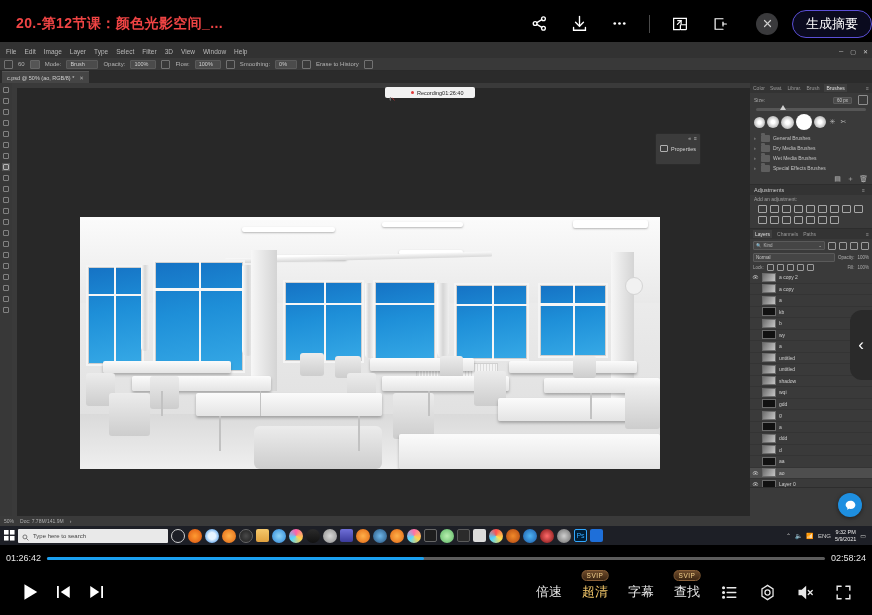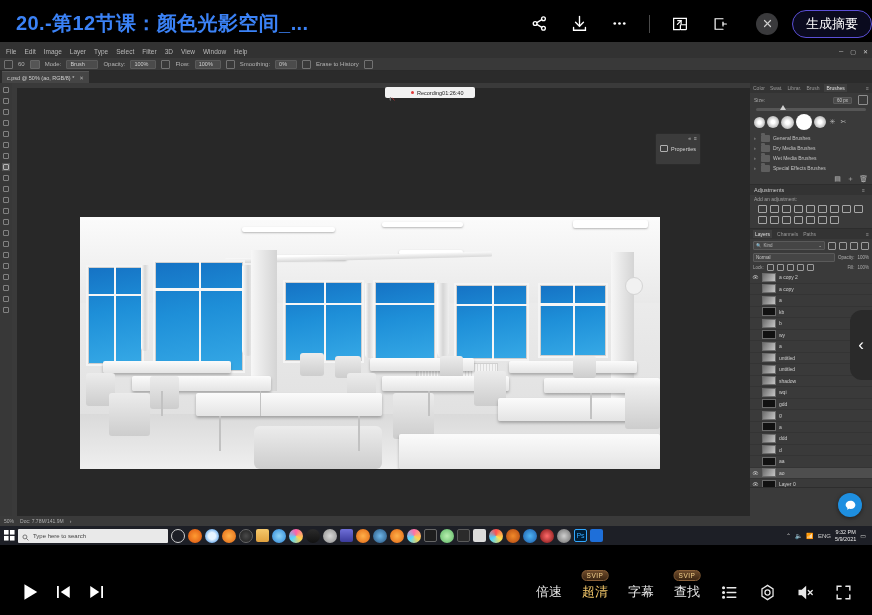--- a/index.html
+++ b/index.html
@@ -10,21 +10,21 @@
     overflow: hidden;
   }
   .app { position: relative; width: 872px; height: 615px; background:#000; }
 
   
   .header {
     position: absolute; left:0; top:0; width:872px; height:47px;
     background:#000; display:flex; align-items:center;
   }
   .vid-title {
-    color:#3b82f6; font-size:20px; font-weight:700; margin-left:16px;
+    color:#ef4444; font-size:14px; font-weight:700; margin-left:16px;
     letter-spacing:0.4px; white-space:nowrap;
   }
   .hdr-tools { margin-left:auto; display:flex; align-items:center; gap:4px; }
   .hicon {
     width:36px; height:36px; display:flex; align-items:center; justify-content:center;
     color:#fff; cursor:pointer;
   }
   .hicon svg { display:block; }
   .hdivider { width:1px; height:18px; background:#4a4a4a; margin:0 8px; }
   .close-btn {
@@ -850,20 +850,27 @@
             <span style="display:block">9:32 PM</span>
             <span style="display:block">5/9/2021</span>
           </span>
           <span class="tray-ic">▭</span>
         </span>
       </div>
     </div>
   </div>
 
   <div class="player">
+    <div class="seek-wrap">
+      <span class="time-txt">01:26:42</span>
+      <span class="seek-bar">
+        <span class="seek-prog" style="width: 48.4%;"></span>
+      </span>
+      <span class="time-txt">02:58:24</span>
+    </div>
 
     <div class="ctrls">
       <span class="cbtn">
         <svg width="22" height="22" viewBox="0 0 24 24" fill="#fff">
             <path d="M7 3.5v17l14-8.5z"></path>
           </svg>
       </span>
       <span class="cbtn">
         <svg width="18" height="18" viewBox="0 0 24 24" fill="#fff">
           <rect x="4" y="4" width="2.4" height="16"></rect>

